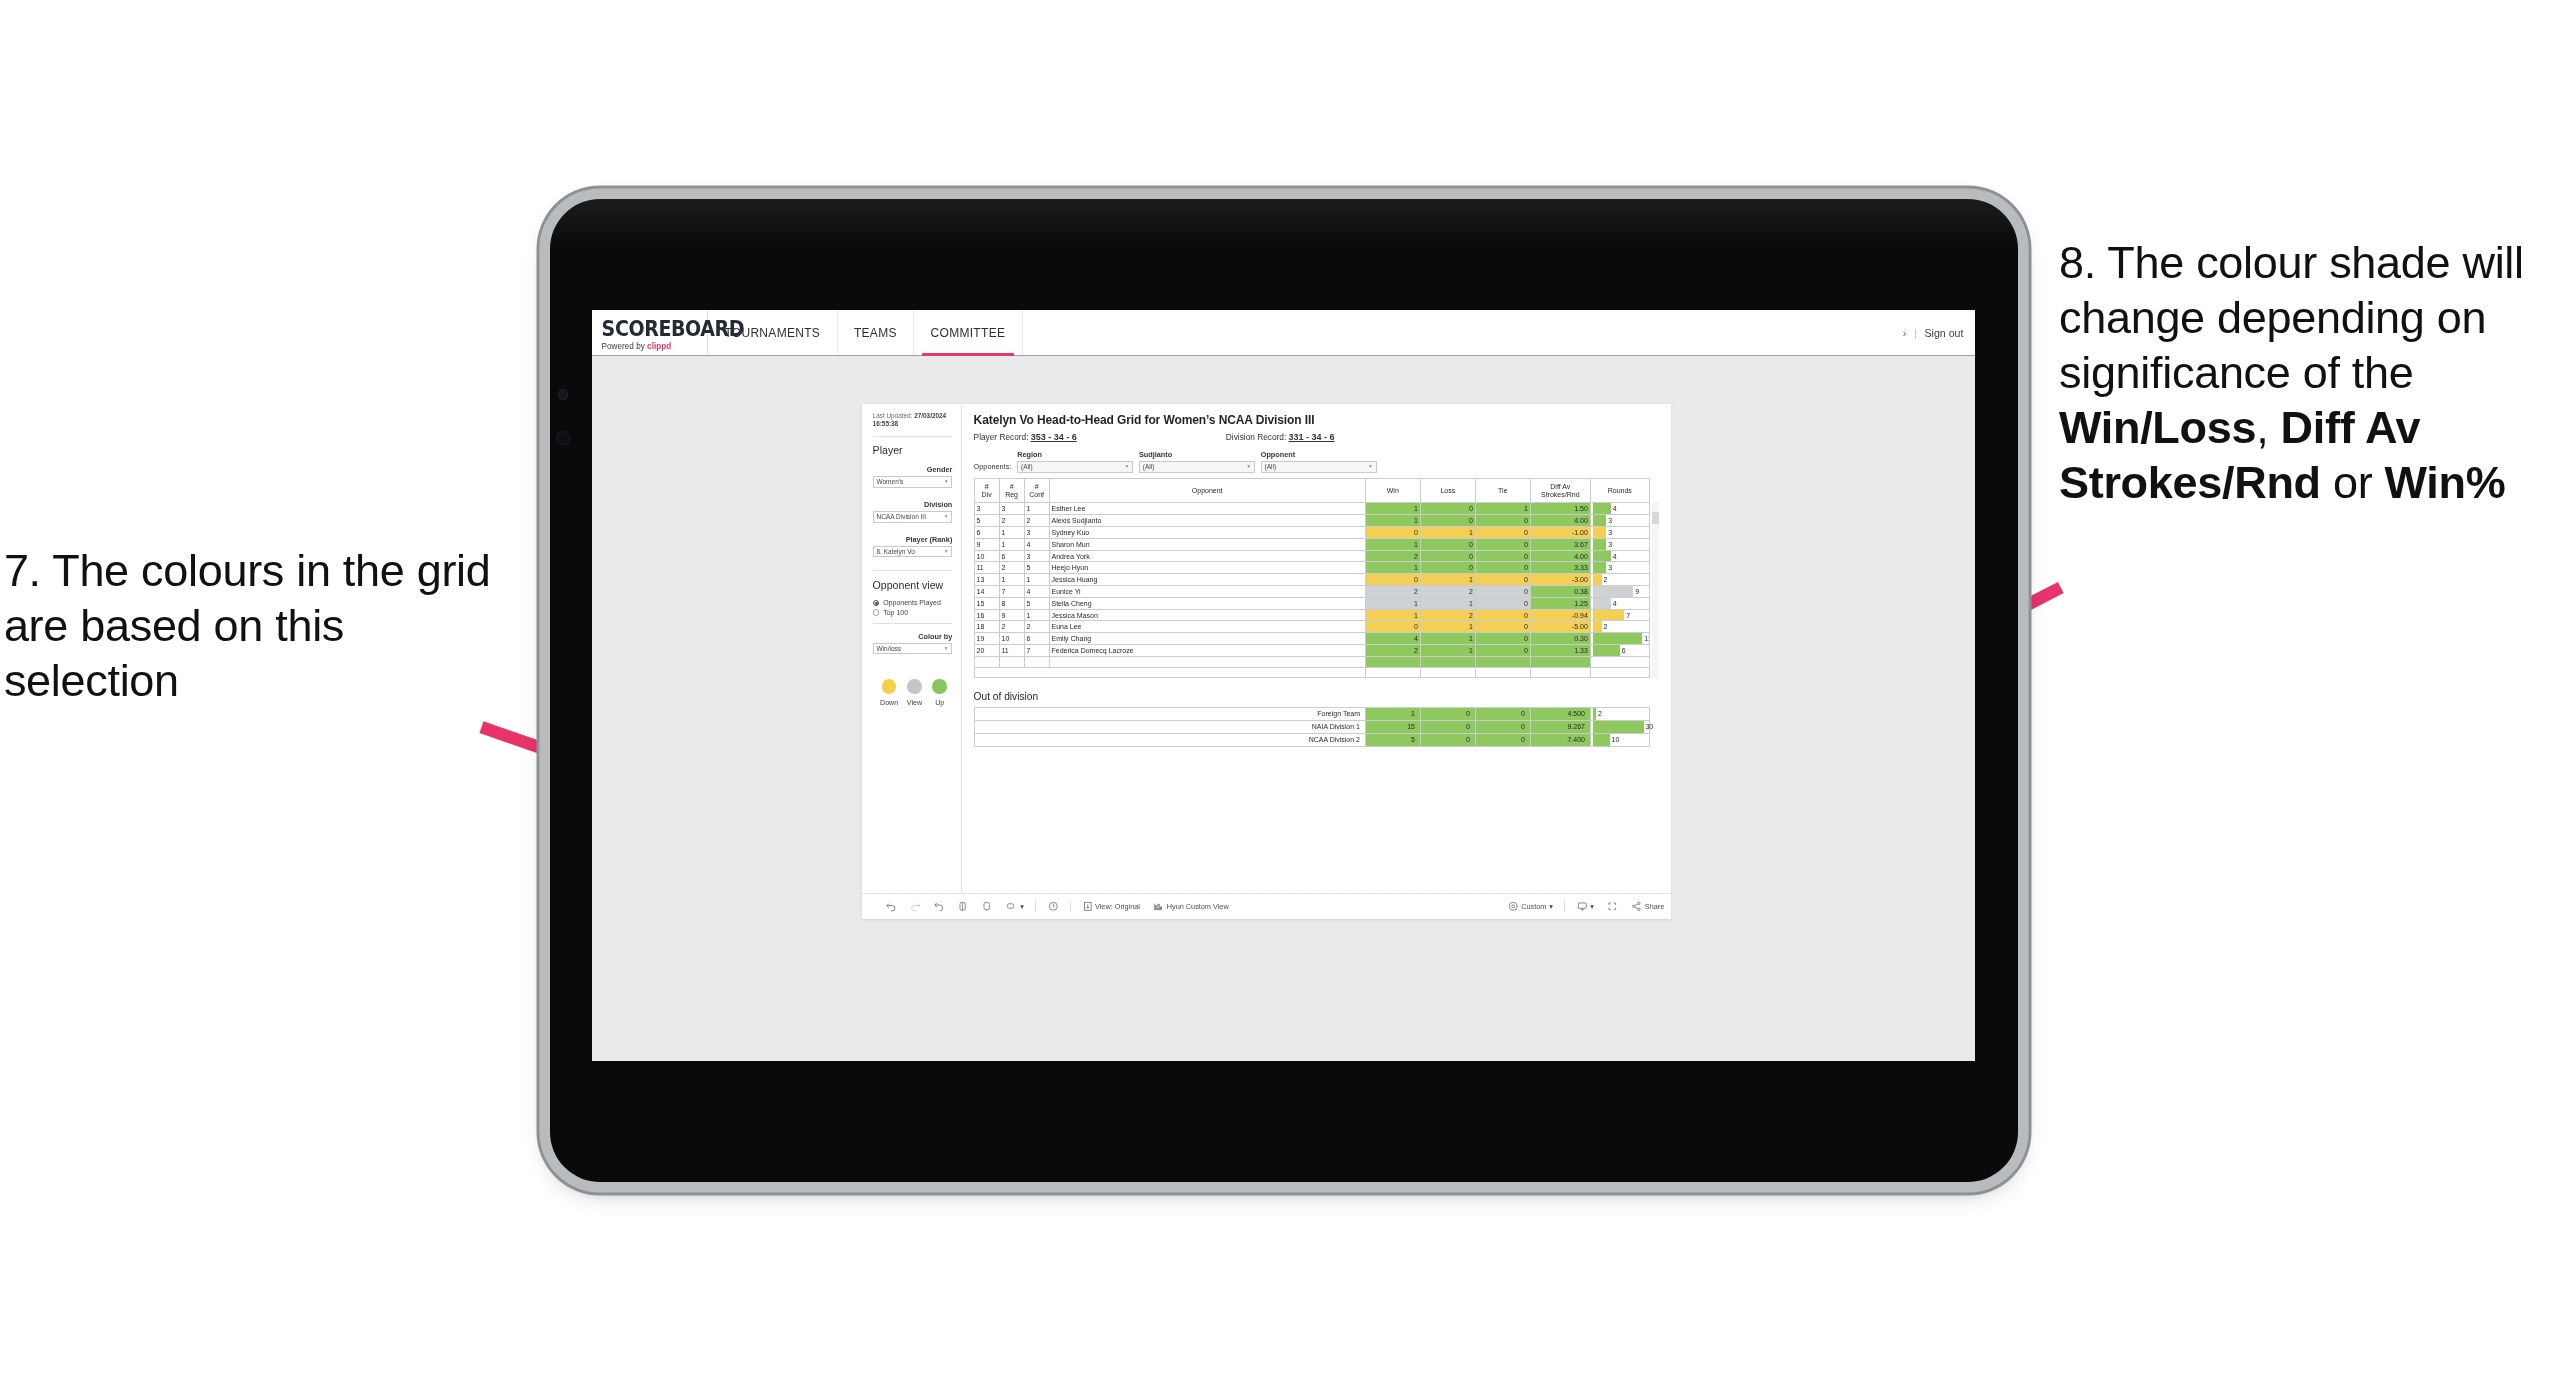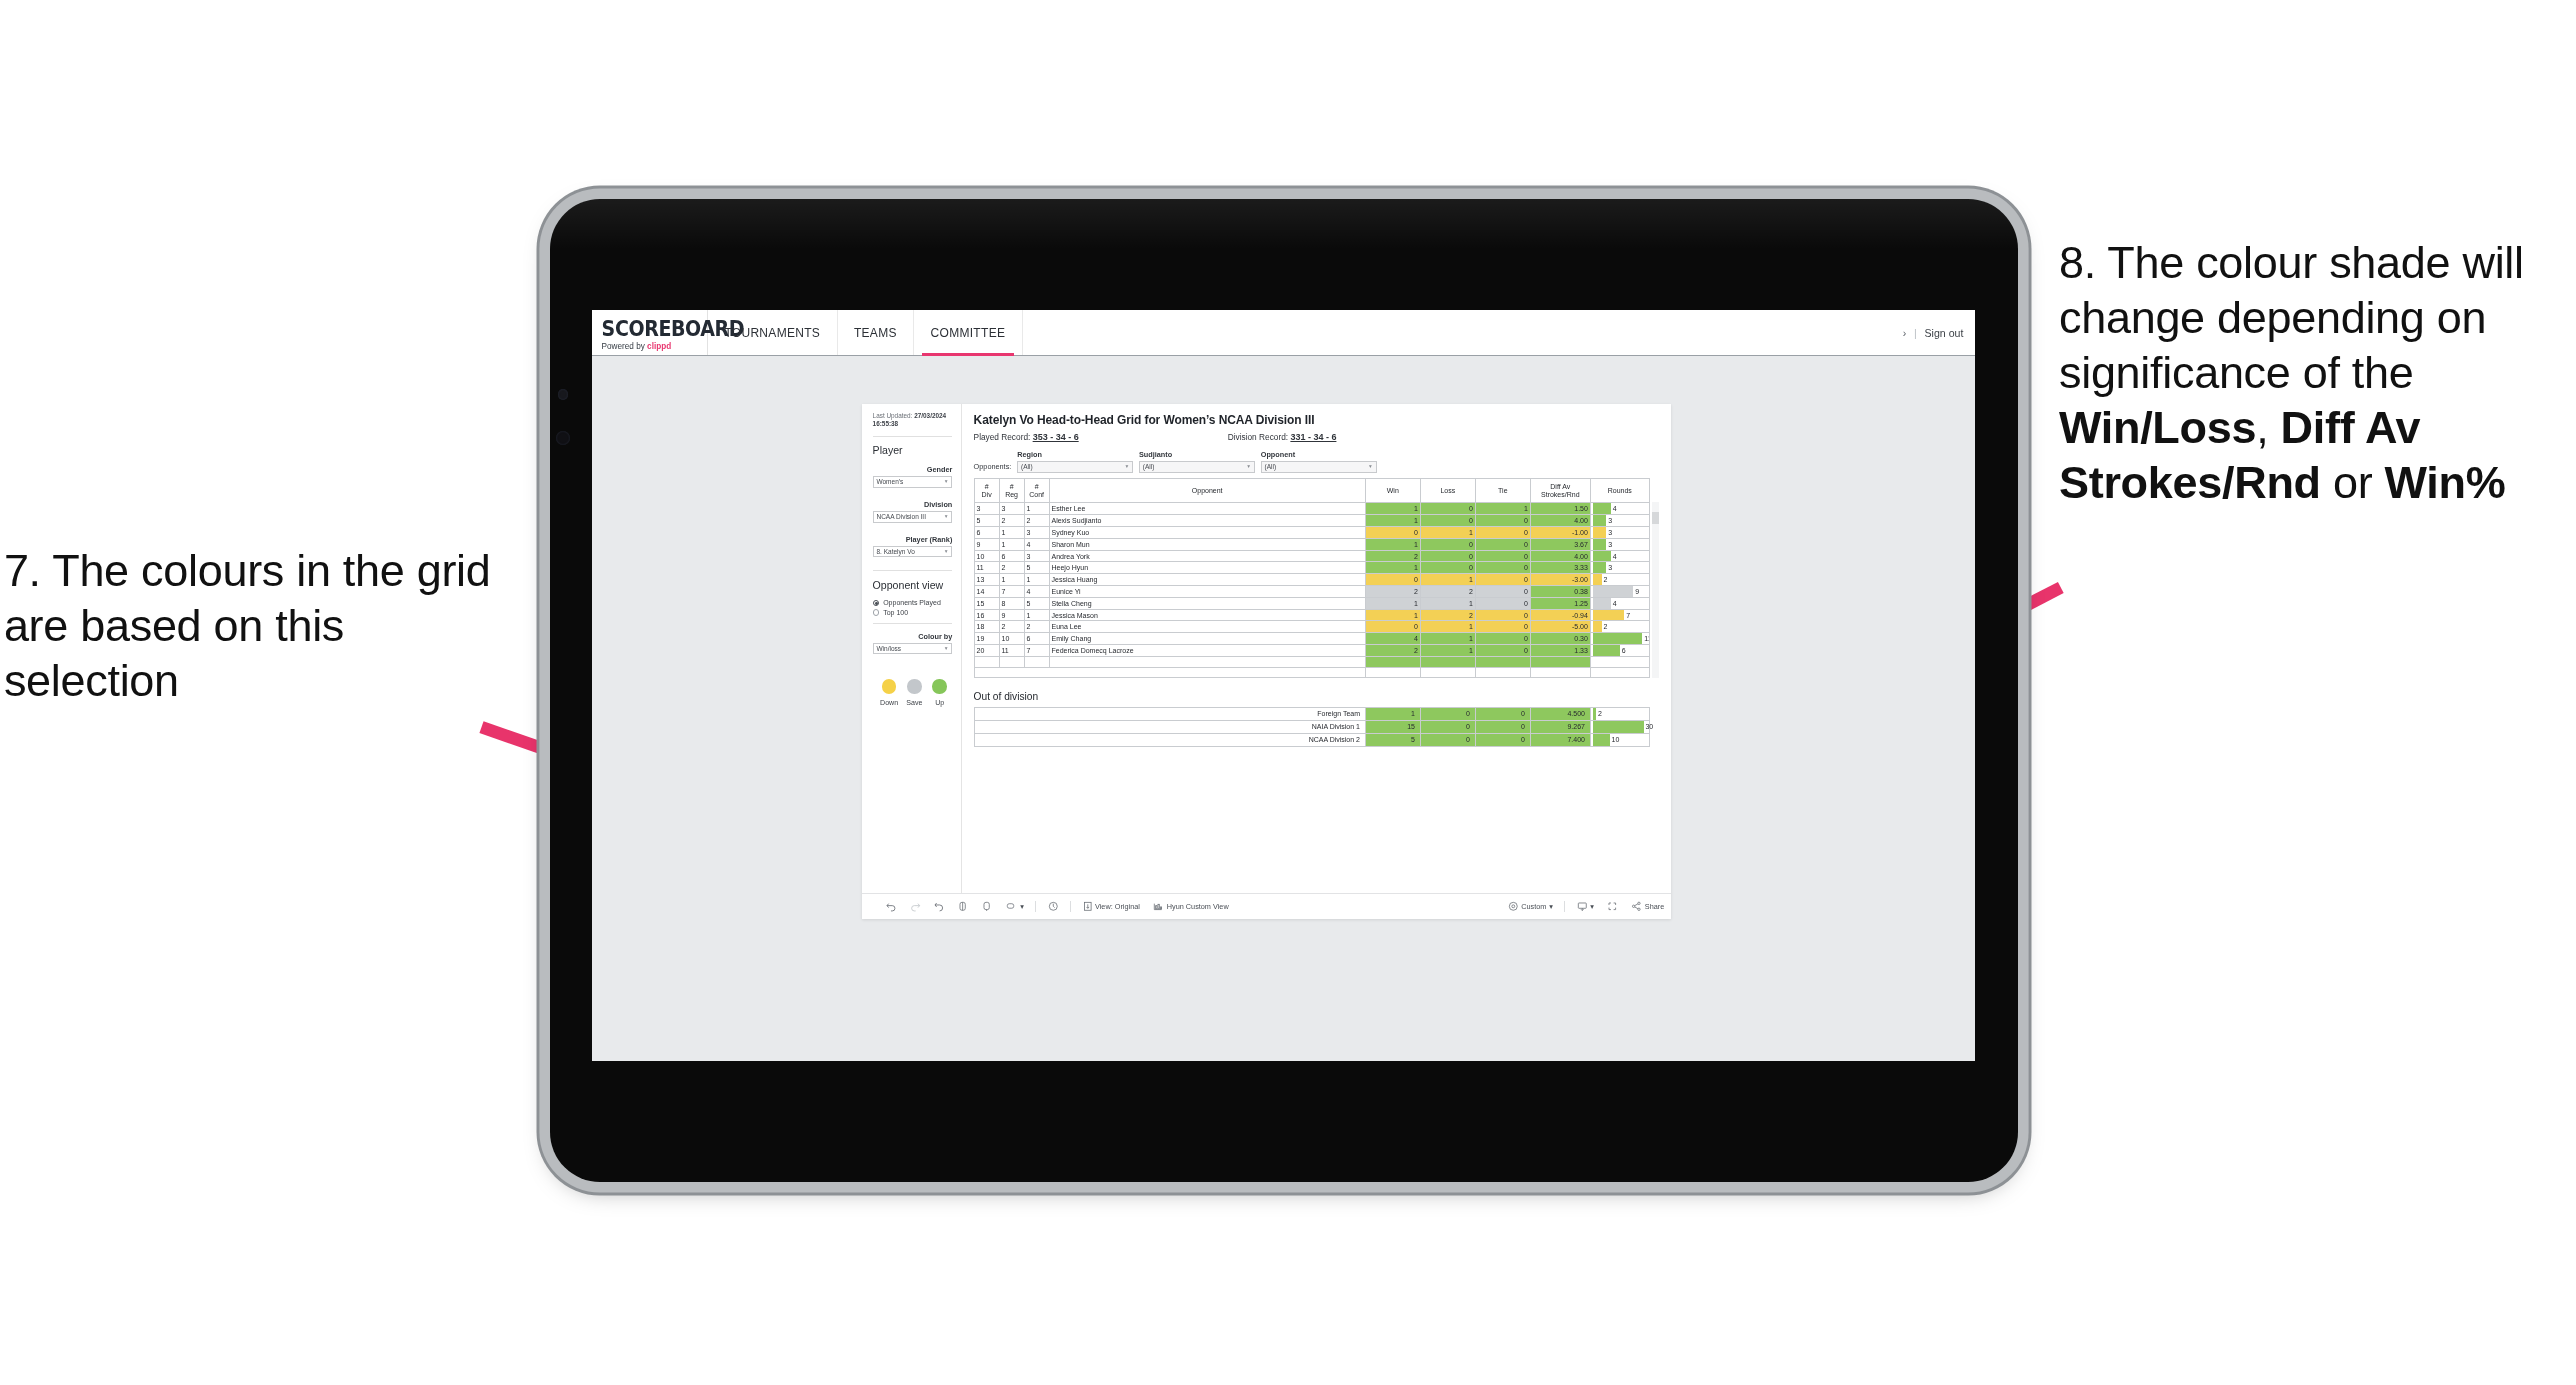--- a/index.html
+++ b/index.html
@@ -300,35 +300,35 @@
               </div>
             </div>
 
             <div class="legend">
               <div class="legend-item">
                 <div class="dot" style="background: rgb(245, 209, 72);"></div>
                 <div class="legend-lbl">Down</div>
               </div>
               <div class="legend-item">
                 <div class="dot" style="background: rgb(195, 199, 203);"></div>
-                <div class="legend-lbl">Save</div>
+                <div class="legend-lbl">View</div>
               </div>
               <div class="legend-item">
                 <div class="dot" style="background: rgb(134, 198, 90);"></div>
                 <div class="legend-lbl">Up</div>
               </div>
             </div>
           </div>
 
           <div id="main">
             <div class="viz-title">Katelyn Vo Head-to-Head Grid for Women’s NCAA Division III</div>
 
             <div class="records">
               <div>
-                <span>Played Record:</span>
+                <span>Player Record:</span>
                 <b>353 -  34 - 6</b>
               </div>
               <div class="rec2">
                 <span>Division Record:</span>
                 <b>331 -  34 - 6</b>
               </div>
             </div>
 
             <div class="filters">
               <div class="opp-lbl">Opponents:</div>

